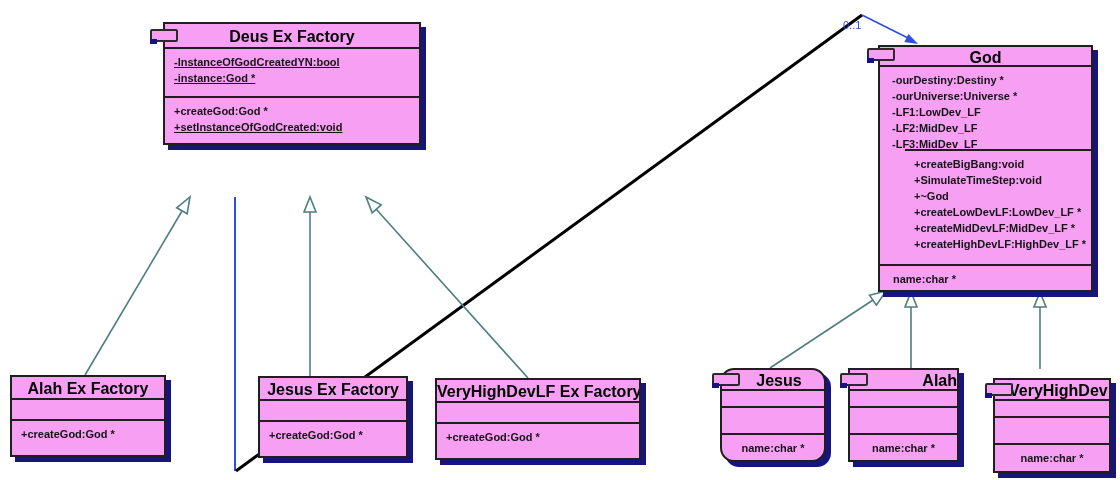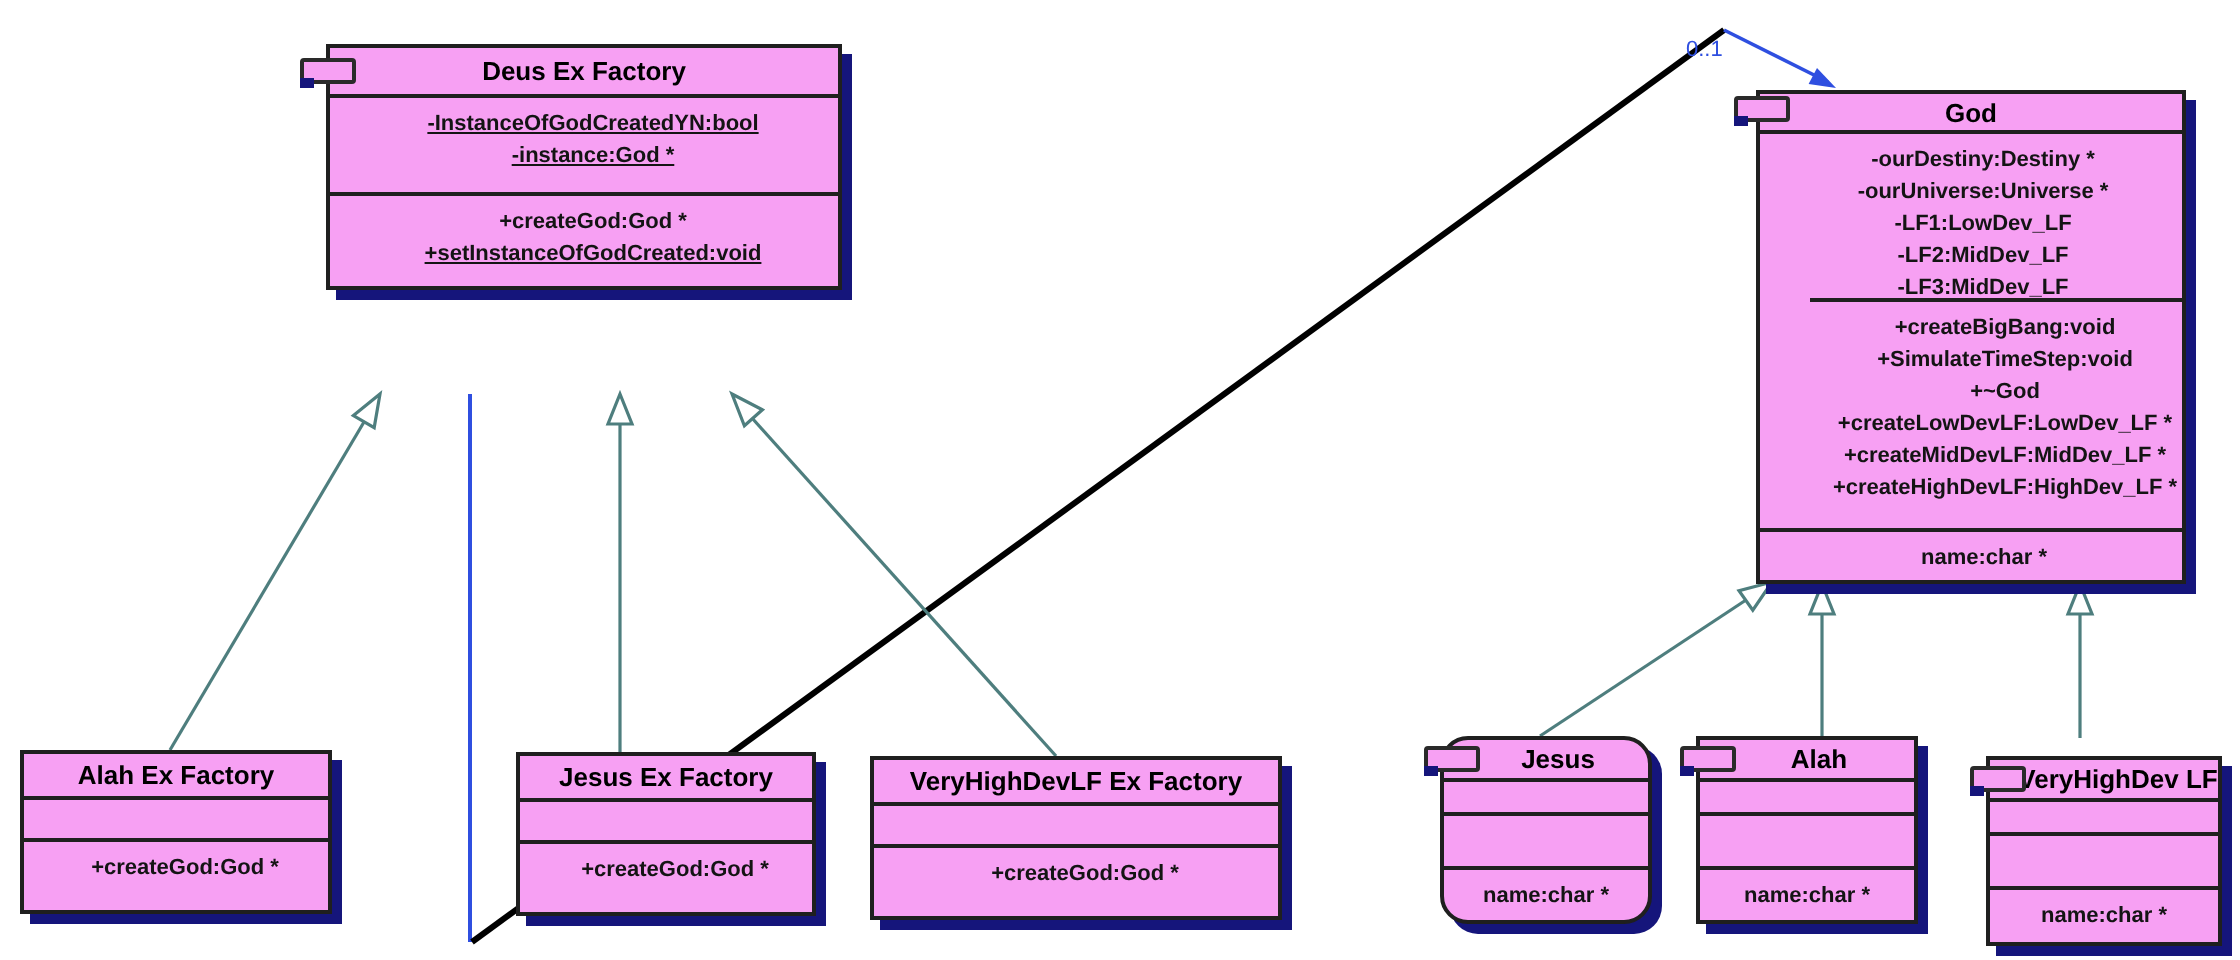--- a/index.html
+++ b/index.html
@@ -19,28 +19,28 @@
   .h-blue{fill:var(--association-blue)}
   .l-black{stroke:var(--line-black);stroke-width:3;fill:none}
 
   .cls{
     position:absolute; background:var(--box-fill);
     border:2px solid var(--box-border);
     box-shadow:5px 5px 0 0 var(--shadow);
     box-sizing:content-box;
   }
   .cls .title{
-    font-weight:bold; font-size:13px; text-align:center; color:#000;
+    font-weight:bold; font-size:16px; text-align:center; color:#000;
     box-sizing:border-box; padding-top:4px; position:relative; white-space:nowrap; overflow:hidden;
   }
   .cls .sec{
     border-top:2px solid var(--box-border);
     box-sizing:border-box; padding:5px 0 0 9px;
     font-size:11px; font-weight:bold; line-height:16px;
-    white-space:nowrap; overflow:hidden;text-align:center;
+    white-space:nowrap; overflow:hidden;
   }
   .m{white-space:nowrap;}
   .m.u span{text-decoration:underline;}
   .cicon{
     position:absolute; width:24px; height:9px;
     background:var(--box-fill); border:2px solid #2a2a2a; border-radius:2px;
     z-index:3;
   }
   .cicon::after{
     content:""; position:absolute; left:-2px; top:8px; width:7px; height:5px;
@@ -146,21 +146,21 @@
     <div class="title" style="height:19px;padding-top:2px;padding-left:12px;">Jesus</div>
     <div class="sec" style="height:17px;"></div>
     <div class="sec" style="height:27px;"></div>
     <div class="sec" style="height:27px;text-align:center;padding-left:0;">
       <div class="m"><span>name:char *</span></div>
     </div>
   </div>
 
   <div class="cls" style="left:848px;top:368px;width:107px;">
     <span class="cicon" style="left:-10px;top:3px;"></span>
-    <div class="title" style="height:19px;padding-top:2px;padding-left:12px;">Alah</div>
+    <div class="title" style="height:19px;padding-top:2px;padding-left:12px;text-align:right;">Alah</div>
     <div class="sec" style="height:17px;"></div>
     <div class="sec" style="height:27px;"></div>
     <div class="sec" style="height:27px;text-align:center;padding-left:0;">
       <div class="m"><span>name:char *</span></div>
     </div>
   </div>
 
   <div class="cls" style="left:993px;top:378px;width:114px;">
     <span class="cicon" style="left:-10px;top:3px;"></span>
     <div class="title" style="height:19px;padding-top:2px;padding-left:14px;">VeryHighDev LF</div>

